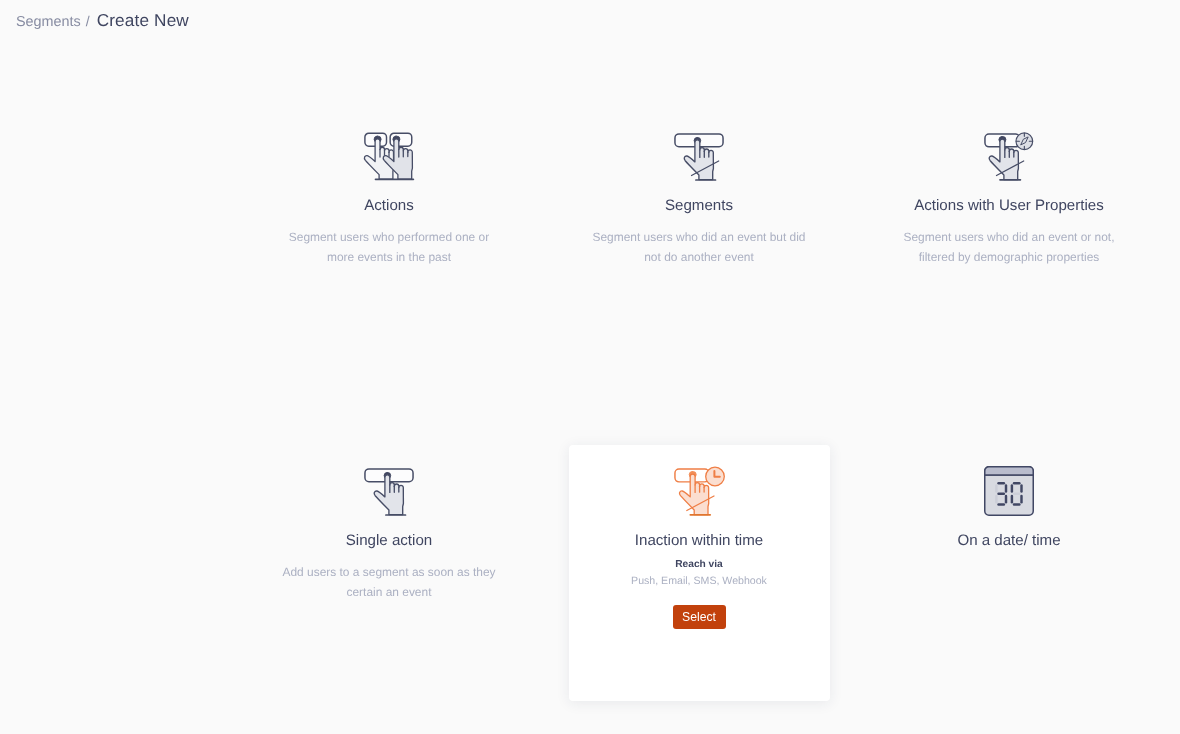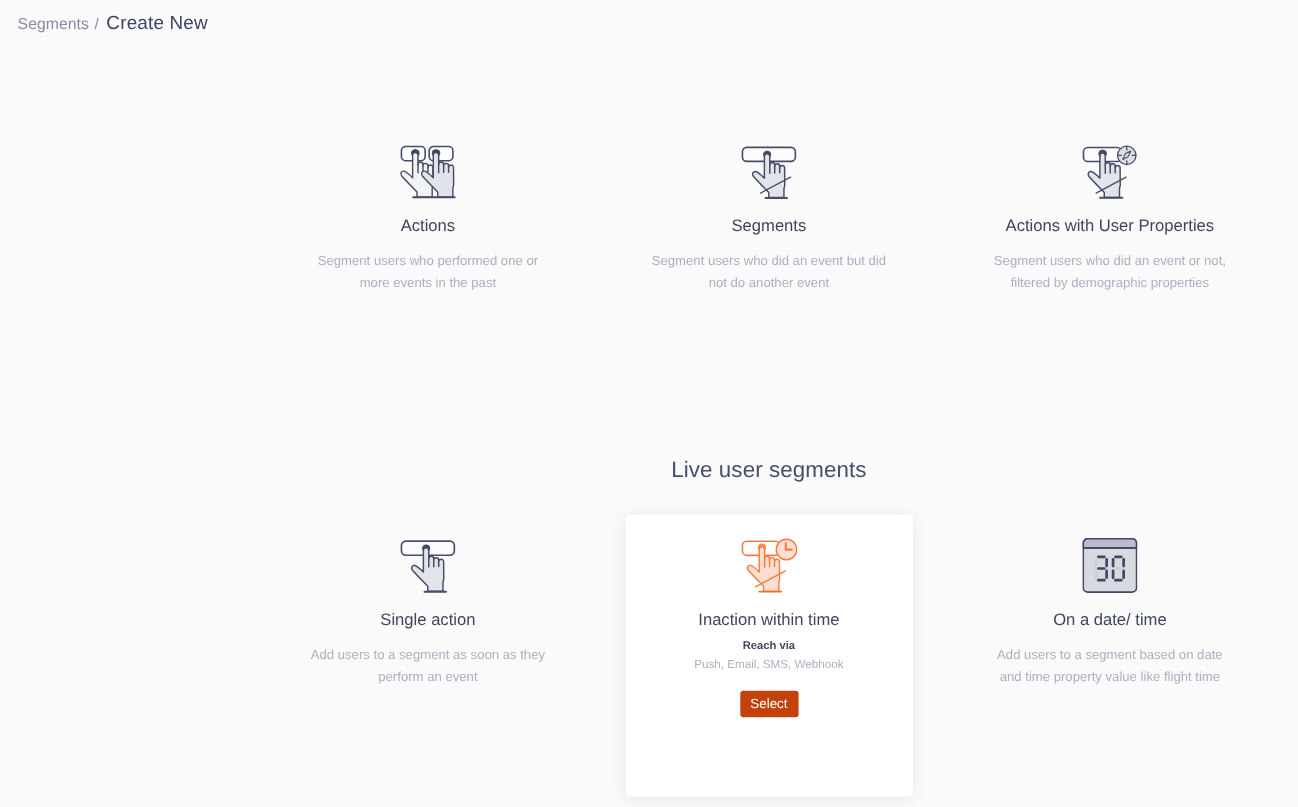--- a/index.html
+++ b/index.html
@@ -127,37 +127,36 @@
           <path d="M45.0 7.3 L42.5 12.6 L37.7 14.9 L40.2 9.6 Z" fill="none" stroke-width="1.0"></path>
         </svg>
       </div>
       <div class="card-title">Actions with User Properties</div>
       <div class="card-desc">Segment users who did an event or not, filtered by demographic properties</div>
     </div>
   </div>
 </div>
 
 <div class="section" style="top:417px;">
-  <h2 class="section-title">Live user segments</h2>
   <div class="cards-row" style="margin-top:39px;">
     <div class="card">
       <div class="card-icon">
         <svg width="52" height="54" viewBox="0 0 52 54" fill="none" stroke="#474d66" stroke-width="1.35" stroke-linecap="round" stroke-linejoin="round">
           <rect x="1.95" y="3.95" width="48.1" height="12.8" rx="4.0" fill="#fcfcfd" stroke-width="1.5"></rect>
           <rect x="21.1" y="7.5" width="6.6" height="6.0" rx="3.0" fill="#424761" stroke="#424761" stroke-width="0.9"></rect>
           <path d="M21.9 31.9 L21.9 12.3 a2.45 2.45 0 0 1 4.9 0 L26.8 19.9 a2.25 2.25 0 0 1 4.5 0 L31.3 21.2 a2.25 2.25 0 0 1 4.5 0 L35.8 22.6 a2.25 2.25 0 0 1 4.5 0 L40.4 38.5 L39.7 41.5 L39.7 49.6 L25.9 49.6 L25.9 45.0 C25.9 45.0 14.4 33.3 12.2 30.7 C10.1 28.1 11.7 25.7 14.0 26.0 C15.8 26.2 21.9 31.9 21.9 31.9 Z" fill="#e2e4ea"></path>
             <path d="M26.8 27.4 L26.8 19.9"></path>
             <path d="M31.3 27.2 L31.3 21.2"></path>
             <path d="M35.8 27.0 L35.8 22.6"></path>
 
           <line x1="22.9" y1="50.0" x2="42.5" y2="50.0" stroke-width="1.7"></line>
         </svg>
       </div>
       <div class="card-title">Single action</div>
-      <div class="card-desc">Add users to a segment as soon as they perform an event</div>
+      <div class="card-desc">Add users to a segment as soon as they certain an event</div>
     </div>
     <div class="card selected-card">
       <div class="card-icon">
         <svg width="52" height="54" viewBox="0 0 52 54" fill="none" stroke="#ef7e45" stroke-width="1.3" stroke-linecap="round" stroke-linejoin="round">
           <rect x="1.95" y="4.05" width="33.9" height="12.8" rx="4.0" fill="#fff" stroke-width="1.45"></rect>
           <g transform="translate(-4.7,0)">
             <rect x="20.9" y="6.6" width="7.0" height="6.0" rx="3.0" fill="#f2905a" stroke="#f2905a" stroke-width="0.9"></rect>
            <path d="M21.9 31.9 L21.9 11.6 a2.45 2.45 0 0 1 4.9 0 L26.8 19.9 a2.25 2.25 0 0 1 4.5 0 L31.3 21.2 a2.25 2.25 0 0 1 4.5 0 L35.8 22.6 a2.25 2.25 0 0 1 4.5 0 L40.4 38.5 L39.7 41.5 L39.7 49.6 L25.9 49.6 L25.9 45.0 C25.9 45.0 14.4 33.3 12.2 30.7 C10.1 28.1 11.7 25.7 14.0 26.0 C15.8 26.2 21.9 31.9 21.9 31.9 Z" fill="#fbded0"></path>
             <path d="M26.8 27.4 L26.8 19.9"></path>
               <path d="M31.3 27.2 L31.3 21.2"></path>
@@ -194,16 +193,15 @@
             <path d="M37.5 19.4 L37.5 25.6" stroke="#414764"></path>
             <path d="M27.9 19.4 L27.9 25.6" stroke="#414764"></path>
             <path d="M37.5 30.0 L37.5 36.2" stroke="#414764"></path>
             <path d="M27.9 30.0 L27.9 36.2" stroke="#414764"></path>
             <path d="M30.0 38.4 L35.4 38.4" stroke="#414764"></path>
             <path d="M30.0 27.8 L35.4 27.8" stroke="#ccced8"></path>
           </g>
         </svg>
       </div>
       <div class="card-title">On a date/ time</div>
-      <div class="card-desc">Add users to a segment based on date and time property value like flight time</div>
     </div>
   </div>
 </div>
 
 </body></html>

